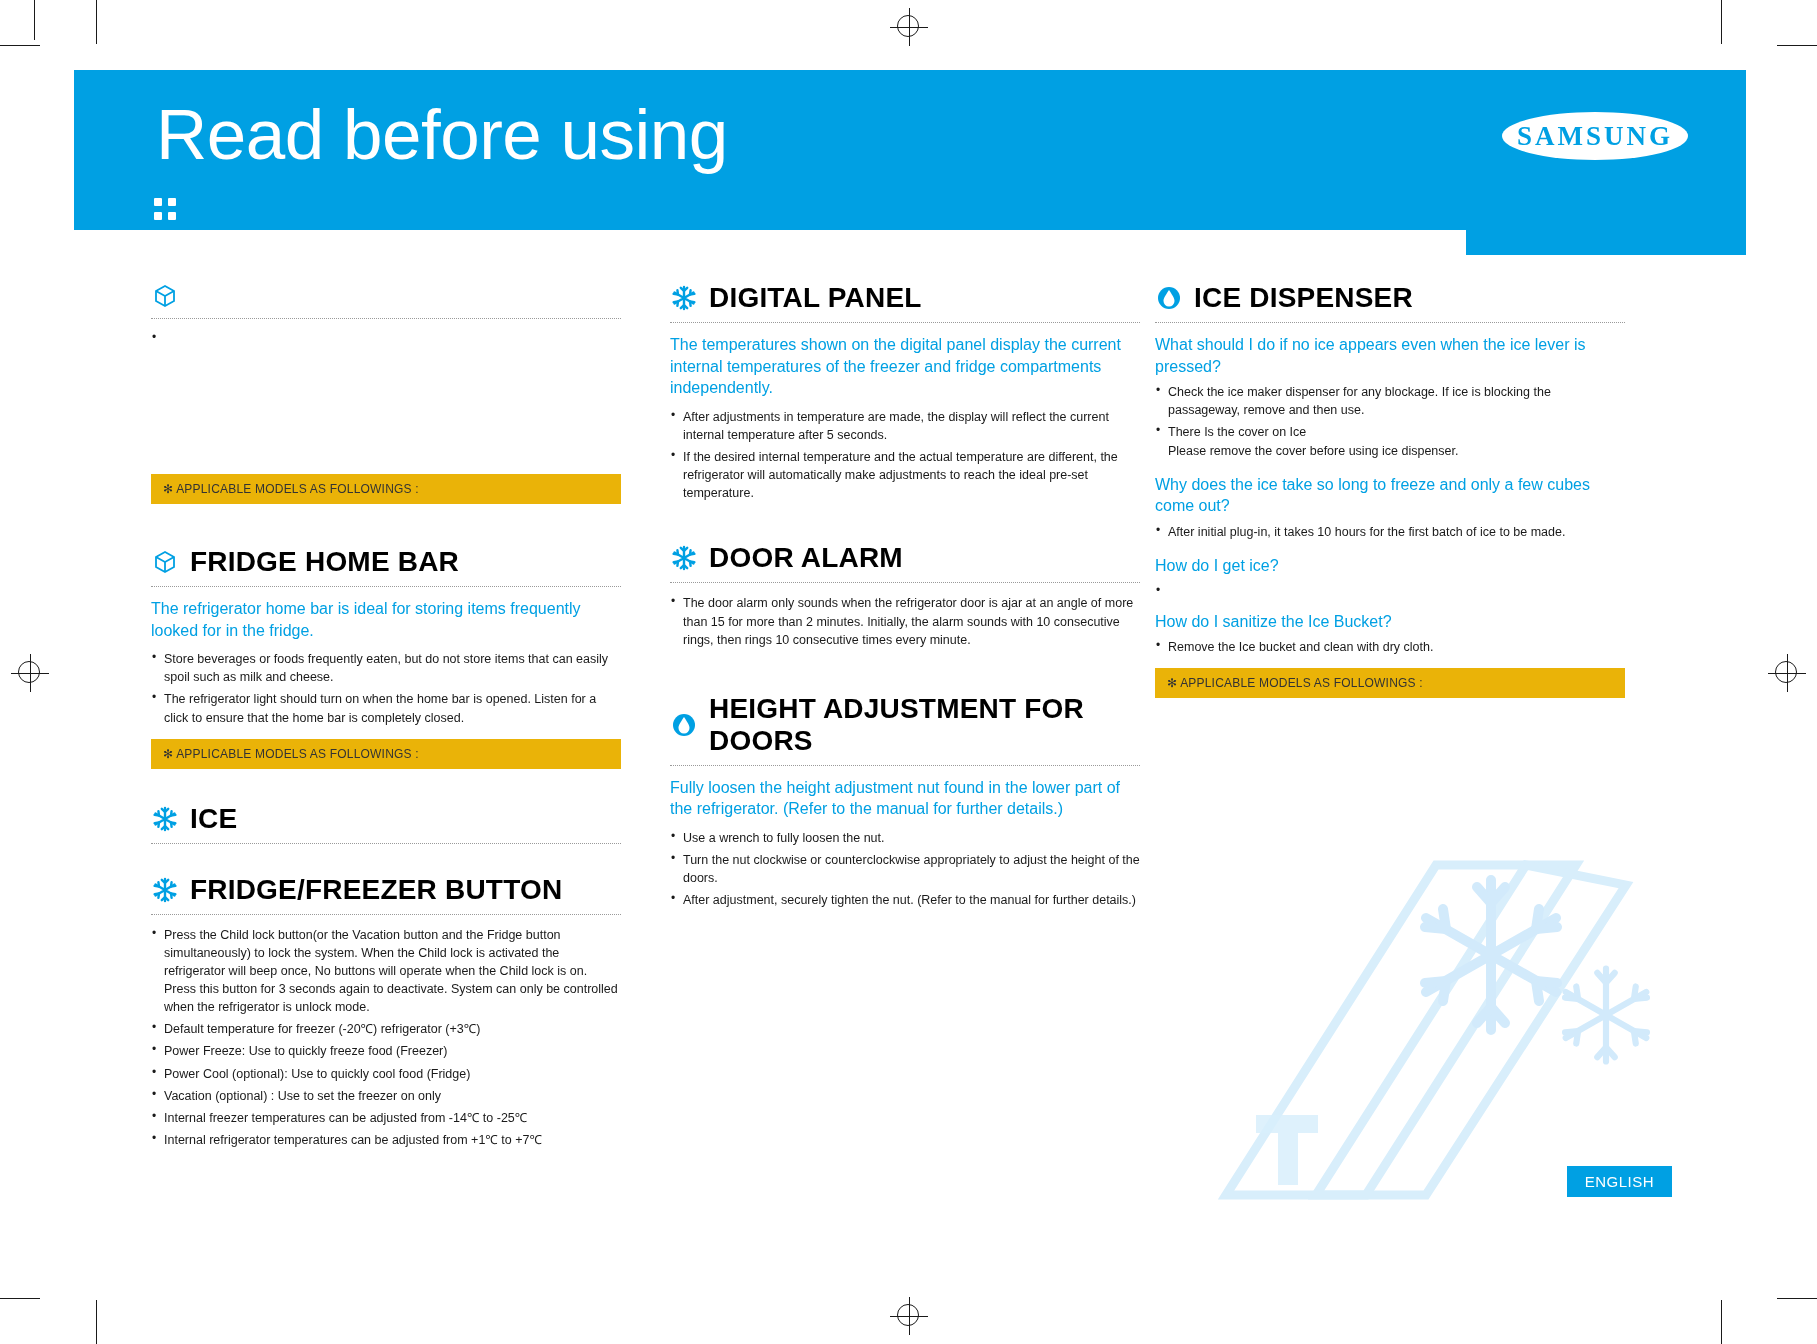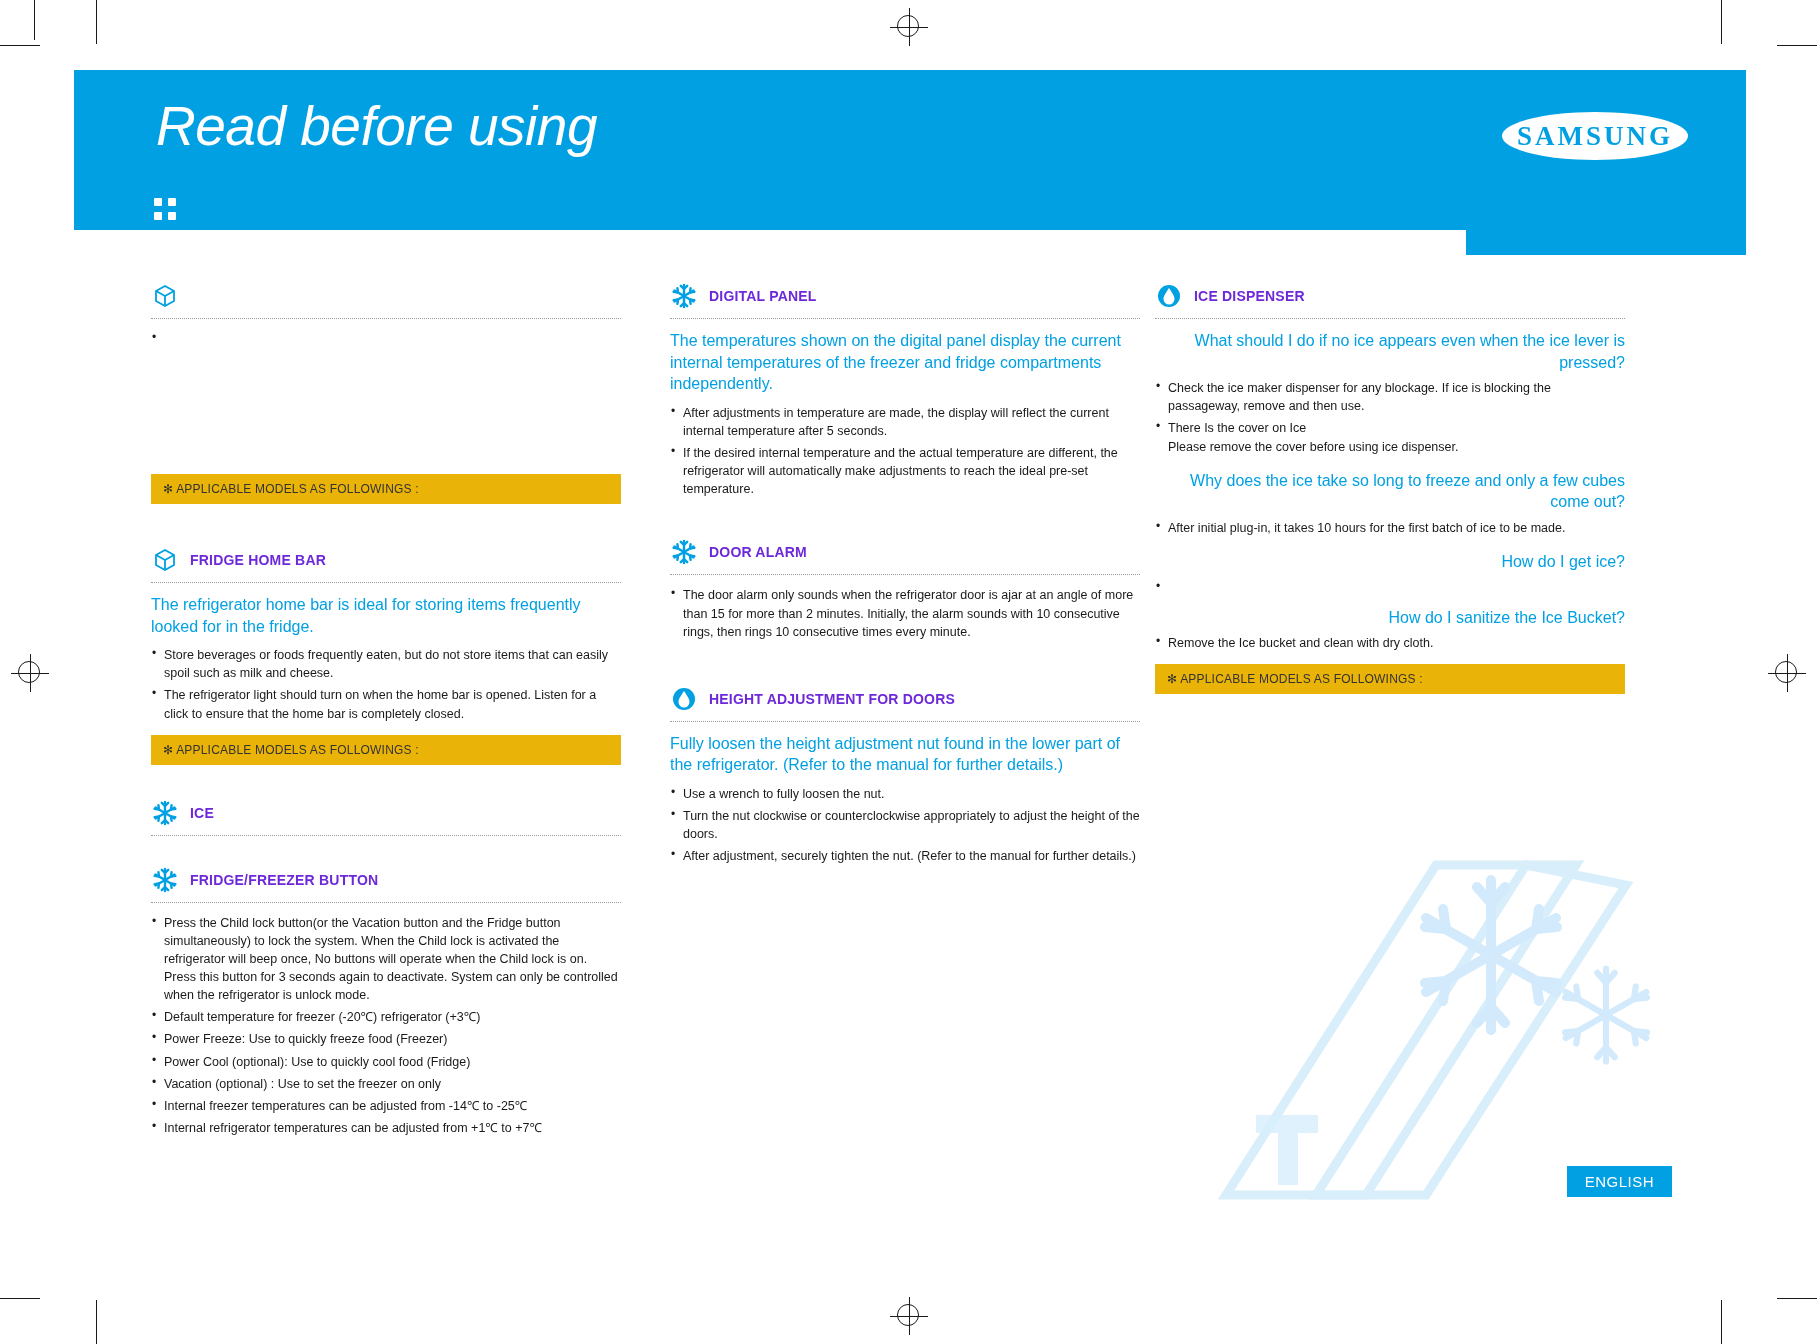--- a/index.html
+++ b/index.html
@@ -60,25 +60,24 @@
     width: 1672px;
     height: 160px;
     background: #00a0e3;
     border-top-right-radius: 0;
   }
   .header-title {
     position: absolute;
     left: 82px;
     top: 24px;
     color: #ffffff;
-    font-size: 55px;
+    font-size: 71px;
     font-weight: 400;
     letter-spacing: -0.5px;
     white-space: nowrap;
-    font-style: italic;
   }
   .header-dots {
     position: absolute;
     left: 80px;
     top: 128px;
   }
   .dotgrid {
     position: absolute;
     left: 0; top: 0;
     width: 26px; height: 26px;
@@ -188,44 +187,43 @@
 
   .section { margin-bottom: 26px; }
 
   .sec-head {
     display: flex;
     align-items: center;
     gap: 11px;
     padding-bottom: 8px;
   }
   .sec-head .title {
-    font-size: 14px;
+    font-size: 28px;
     font-weight: bold;
-    color: #6d28d9;
+    color: #000000;
     letter-spacing: 0.2px;
   }
   .sec-rule {
     border-top: 1px dotted #9a9a9a;
     margin-bottom: 11px;
   }
 
   .lead {
     color: #00a0e3;
     font-size: 16px;
     line-height: 1.35;
     margin-bottom: 9px;
     font-weight: 400;
   }
   .q {
     color: #00a0e3;
     font-size: 16px;
     line-height: 1.35;
     margin-bottom: 6px;
     margin-top: 14px;
-    text-align: right;
   }
   .q.first { margin-top: 0; }
 
   ul.bullets {
     list-style: none;
     margin: 0 0 6px 0;
     padding: 0;
   }
   ul.bullets li {
     position: relative;

